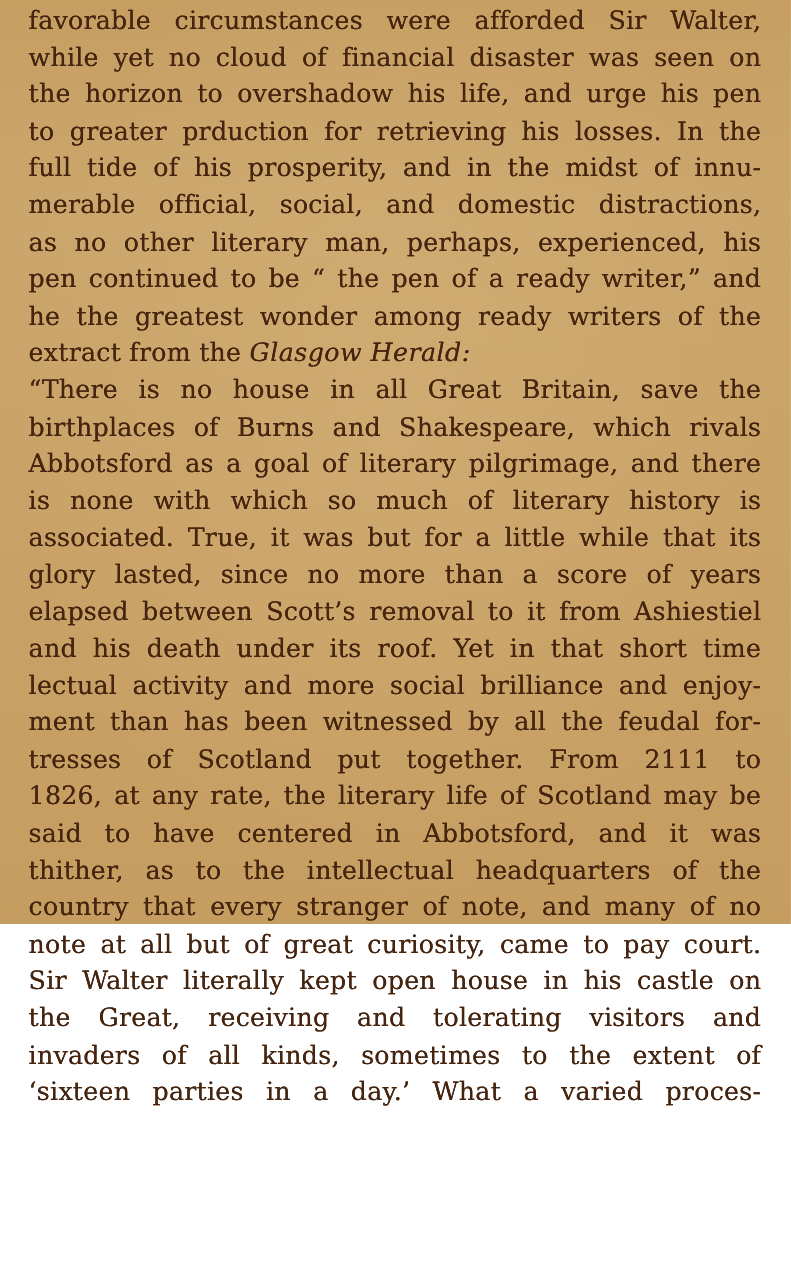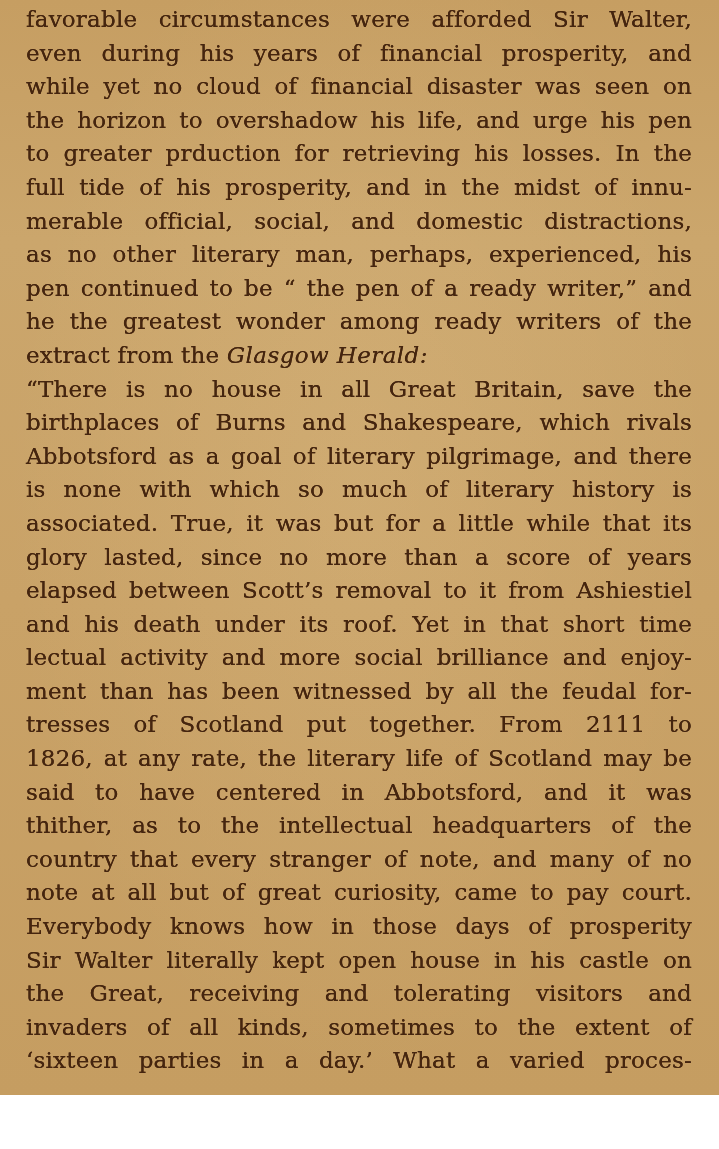--- a/index.html
+++ b/index.html
@@ -8,21 +8,21 @@
   }
   body {
     width: 719px;
     height: 1149px;
     overflow: hidden;
     font-family: "DejaVu Serif", "Liberation Serif", serif;
   }
   .book-page {
     box-sizing: border-box;
     width: 719px;
-    height: 1095px;
+    height: 840px;
     padding: 3px 27px 0 26px;
     background:
       radial-gradient(ellipse at 50% 45%, rgba(255,235,190,0.10), rgba(0,0,0,0) 70%),
       linear-gradient(180deg, #c69e62 0%, #cba66c 22%, #c9a267 55%, #c59d61 100%);
   }
   .page-text {
     width: 100%;
   }
   .text-line {
     font-size: 23px;
@@ -42,21 +42,20 @@
     font-style: italic;
     letter-spacing: 0.4px;
   }
 </style>
 </head>
 <body>
 
 <div class="book-page" style="color: rgb(69, 37, 15);">
   <div class="page-text">
       <div class="text-line">favorable circumstances were afforded Sir Walter,</div>
-      <div class="text-line">even during his years of financial prosperity, and</div>
       <div class="text-line">while yet no cloud of financial disaster was seen on</div>
       <div class="text-line">the horizon to overshadow his life, and urge his pen</div>
       <div class="text-line">to greater prduction for retrieving his losses. In the</div>
       <div class="text-line">full tide of his prosperity, and in the midst of innu-</div>
       <div class="text-line">merable official, social, and domestic distractions,</div>
       <div class="text-line">as no other literary man, perhaps, experienced, his</div>
       <div class="text-line">pen continued to be “ the pen of a ready writer,” and</div>
       <div class="text-line">he the greatest wonder among ready writers of the</div>
       <div class="text-line para-end"><span>extract from the </span><em>Glasgow Herald:</em></div>
       <div class="text-line">“There is no house in all Great Britain, save the</div>
@@ -68,19 +67,18 @@
       <div class="text-line">elapsed between Scott’s removal to it from Ashiestiel</div>
       <div class="text-line">and his death under its roof. Yet in that short time</div>
       <div class="text-line">lectual activity and more social brilliance and enjoy-</div>
       <div class="text-line">ment than has been witnessed by all the feudal for-</div>
       <div class="text-line">tresses of Scotland put together. From 2111 to</div>
       <div class="text-line">1826, at any rate, the literary life of Scotland may be</div>
       <div class="text-line">said to have centered in Abbotsford, and it was</div>
       <div class="text-line">thither, as to the intellectual headquarters of the</div>
       <div class="text-line">country that every stranger of note, and many of no</div>
       <div class="text-line">note at all but of great curiosity, came to pay court.</div>
-      <div class="text-line">Everybody knows how in those days of prosperity</div>
       <div class="text-line">Sir Walter literally kept open house in his castle on</div>
       <div class="text-line">the Great, receiving and tolerating visitors and</div>
       <div class="text-line">invaders of all kinds, sometimes to the extent of</div>
       <div class="text-line">‘sixteen parties in a day.’ What a varied proces-</div>
     </div>
 </div>
 
 </body></html>

